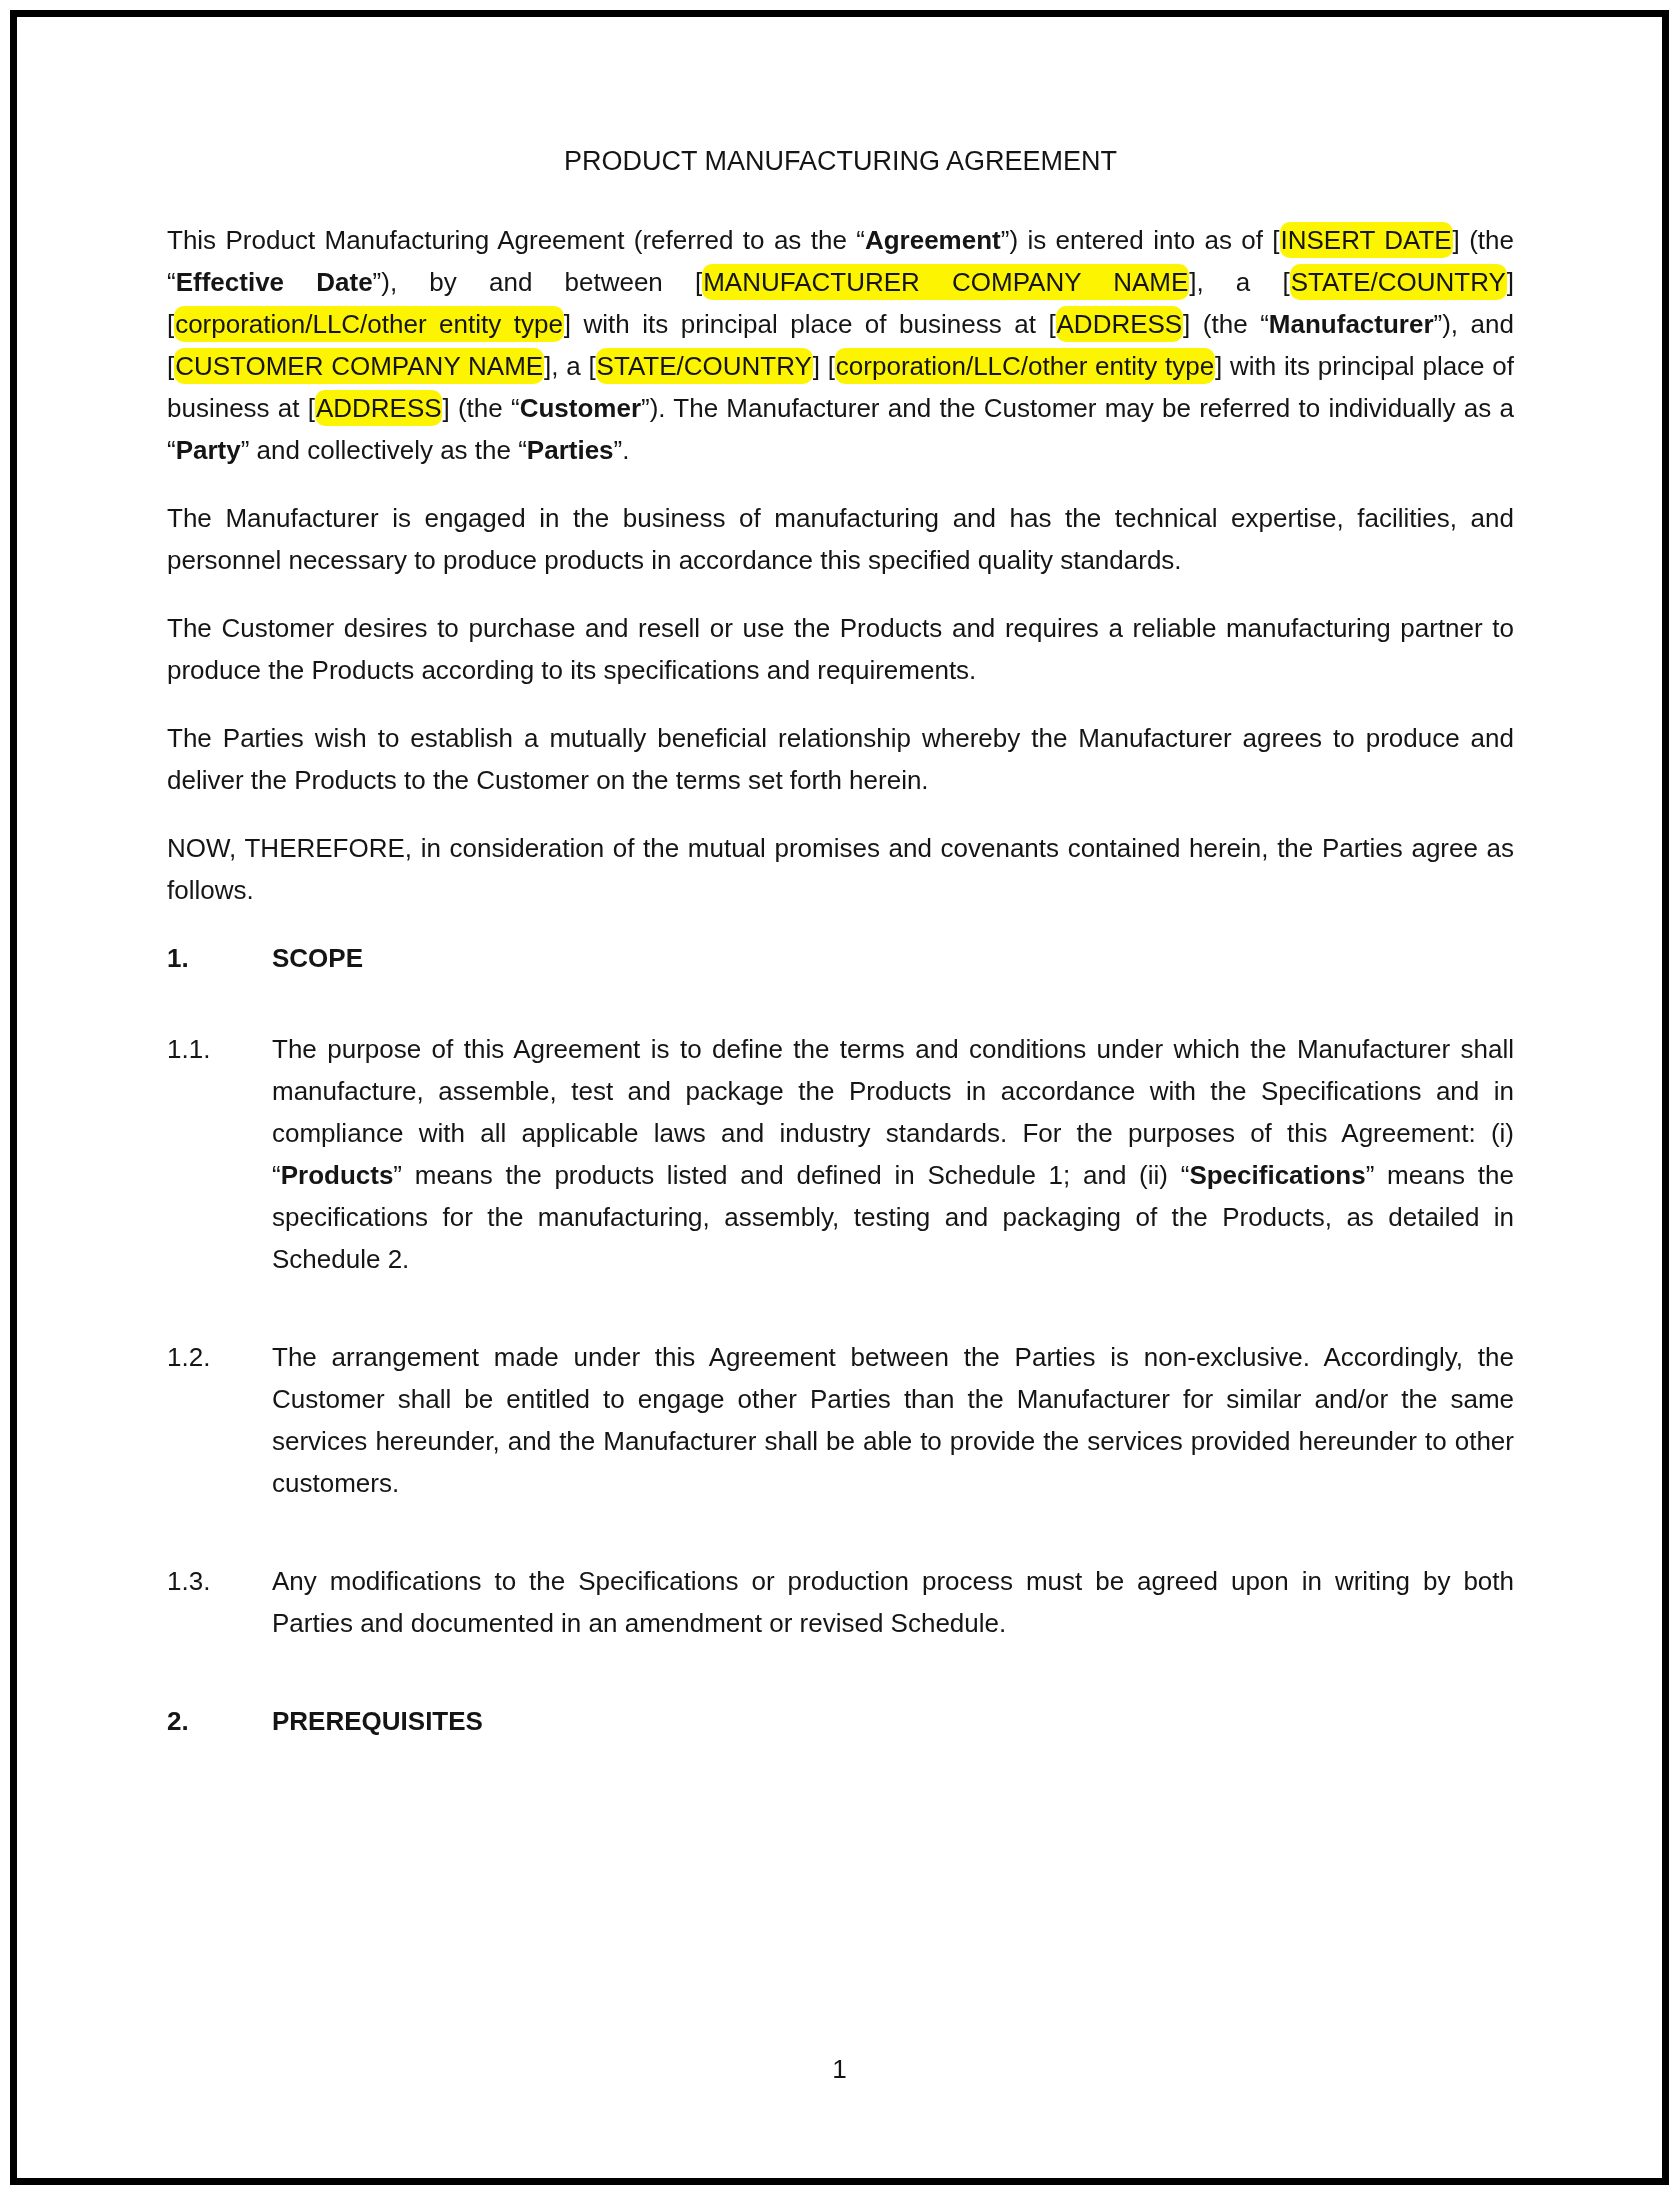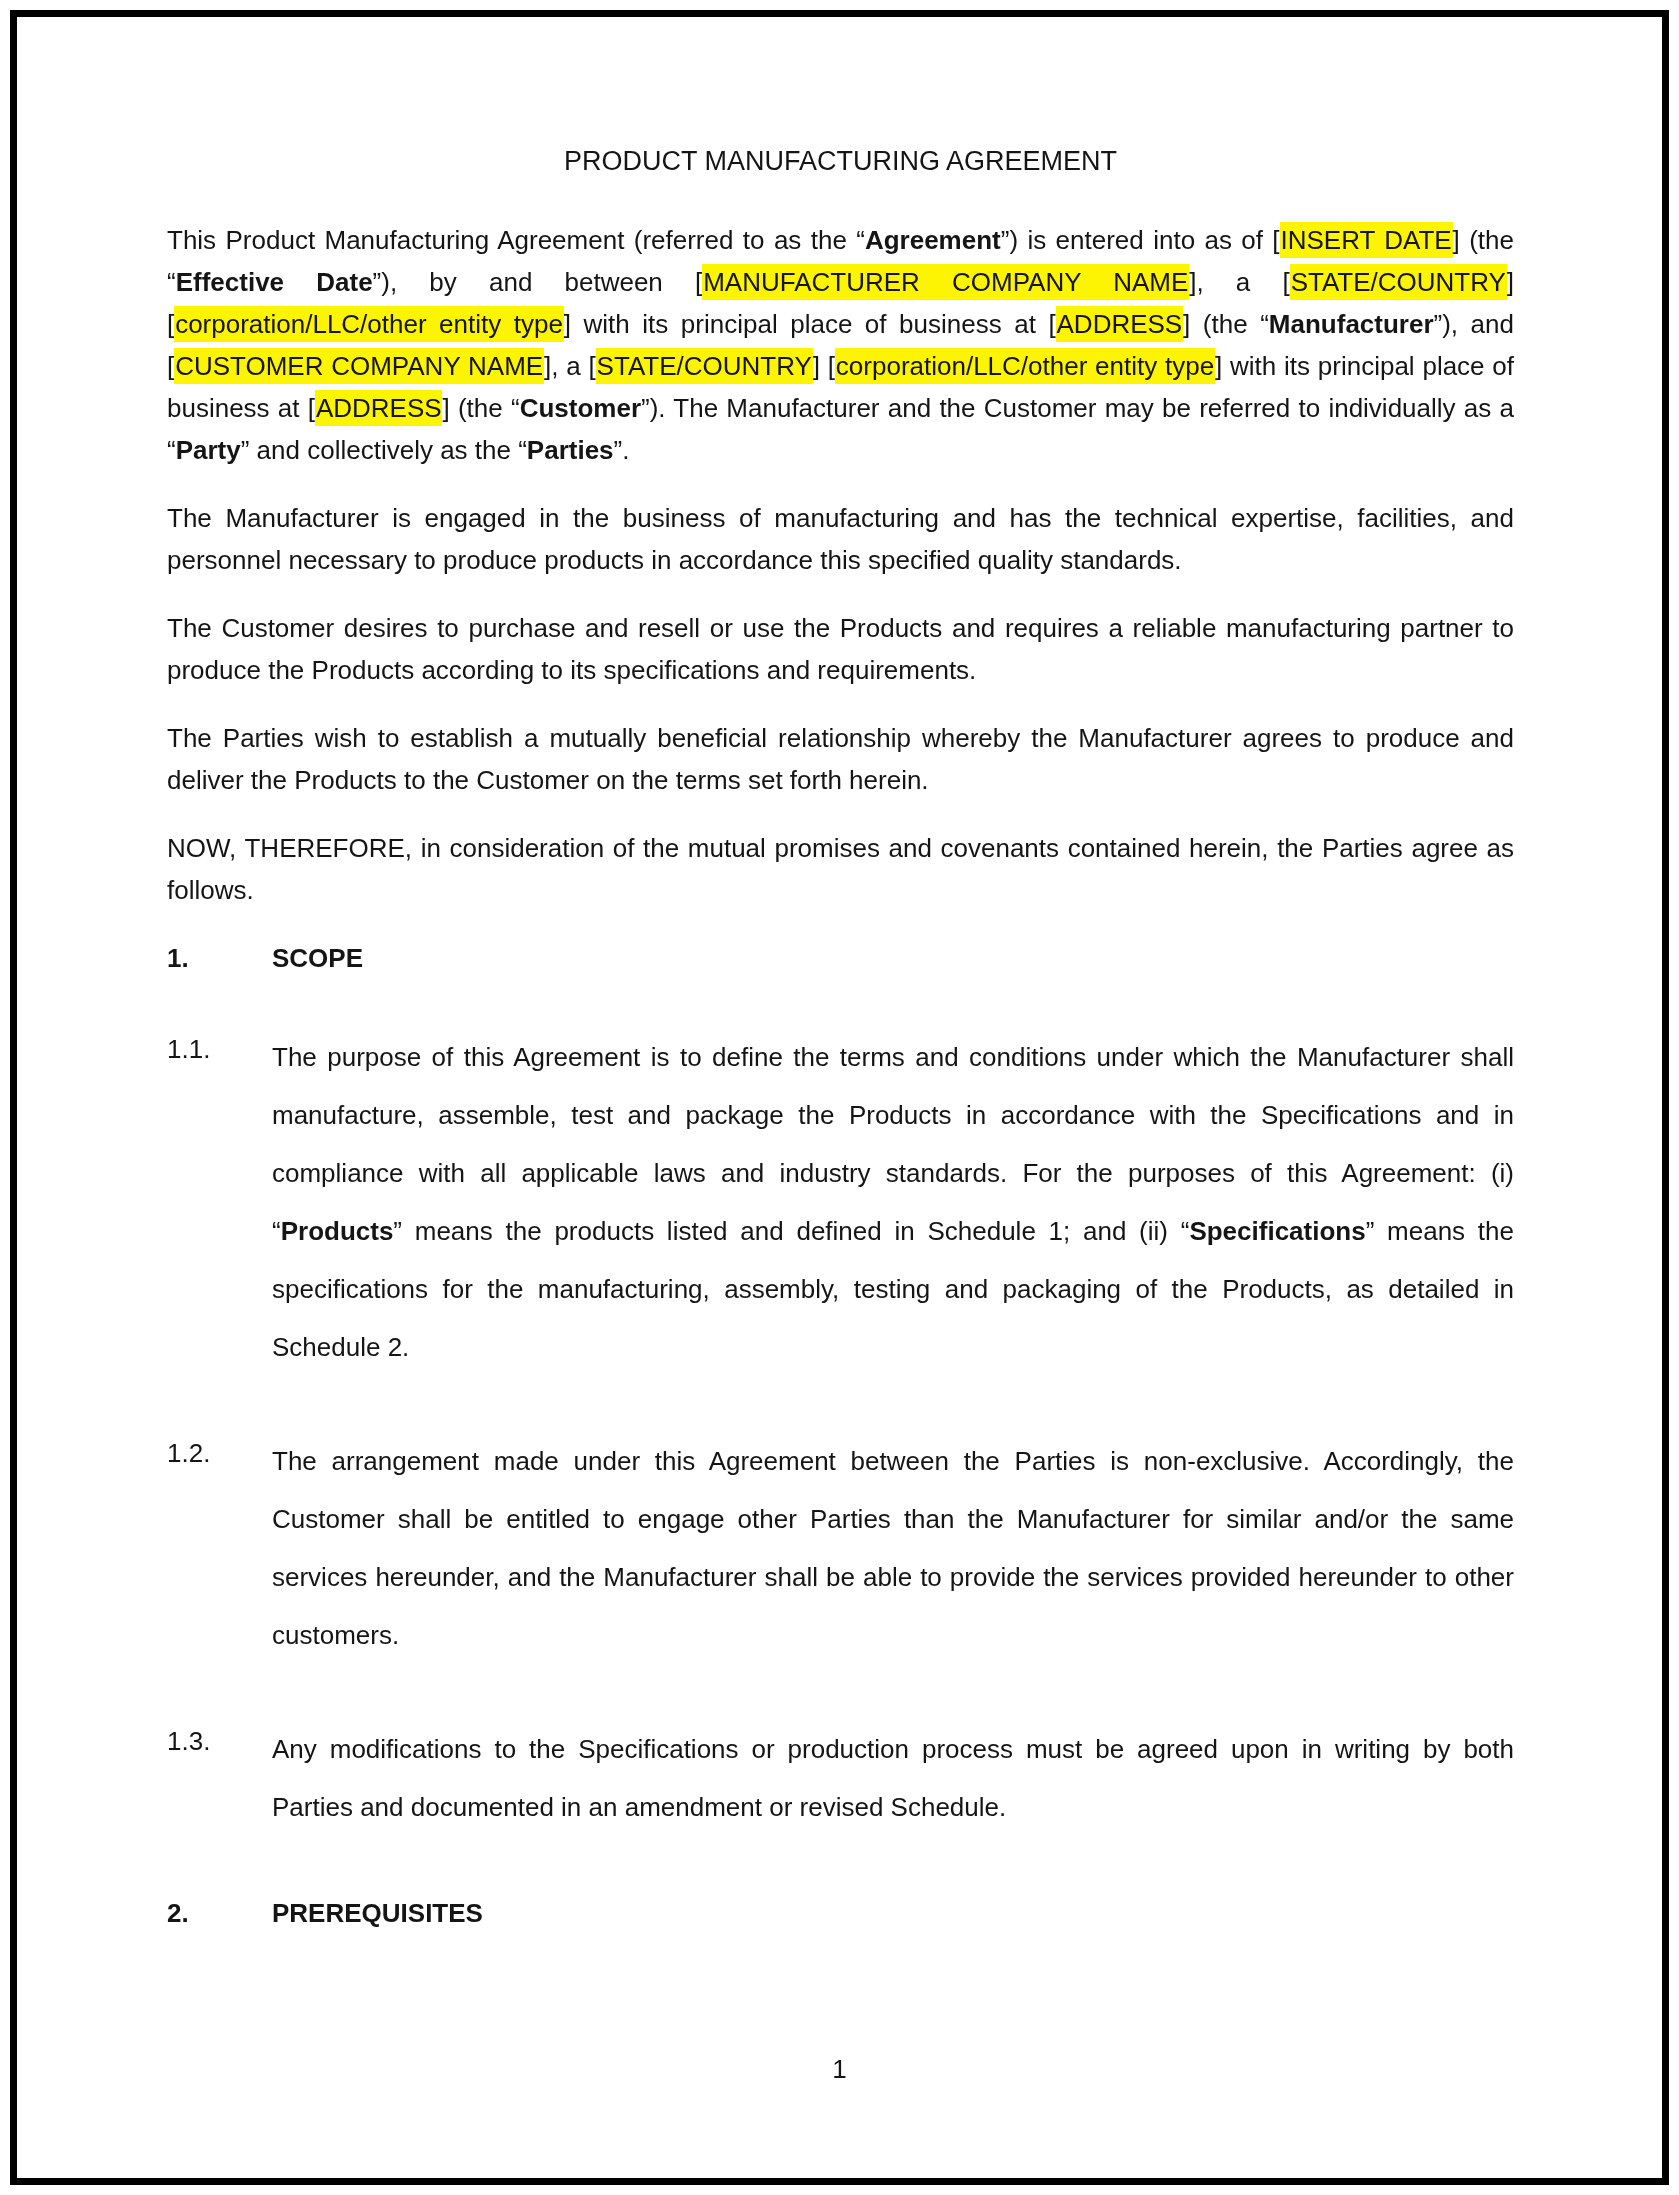--- a/index.html
+++ b/index.html
@@ -48,27 +48,28 @@
     margin: 16px 0 56px 0;
   }
   .num {
     flex: 0 0 105px;
     width: 105px;
     line-height: 42px;
   }
   .cbody {
     flex: 1;
     text-align: justify;
-    line-height: 58px;
+    line-height: 42px;
   }
   .seg.b { font-weight: 700; }
   .seg.hl {
     background: var(--hl, #fcf400);
     padding: 2.6px 0.9px;
     box-decoration-break: clone;
+    border-radius: 10px;
     -webkit-box-decoration-break: clone;
   }
   .pagenum {
     position: absolute;
     left: 0; right: 0;
     bottom: 105px;
     text-align: center;
     line-height: 42px;
   }
 </style>

